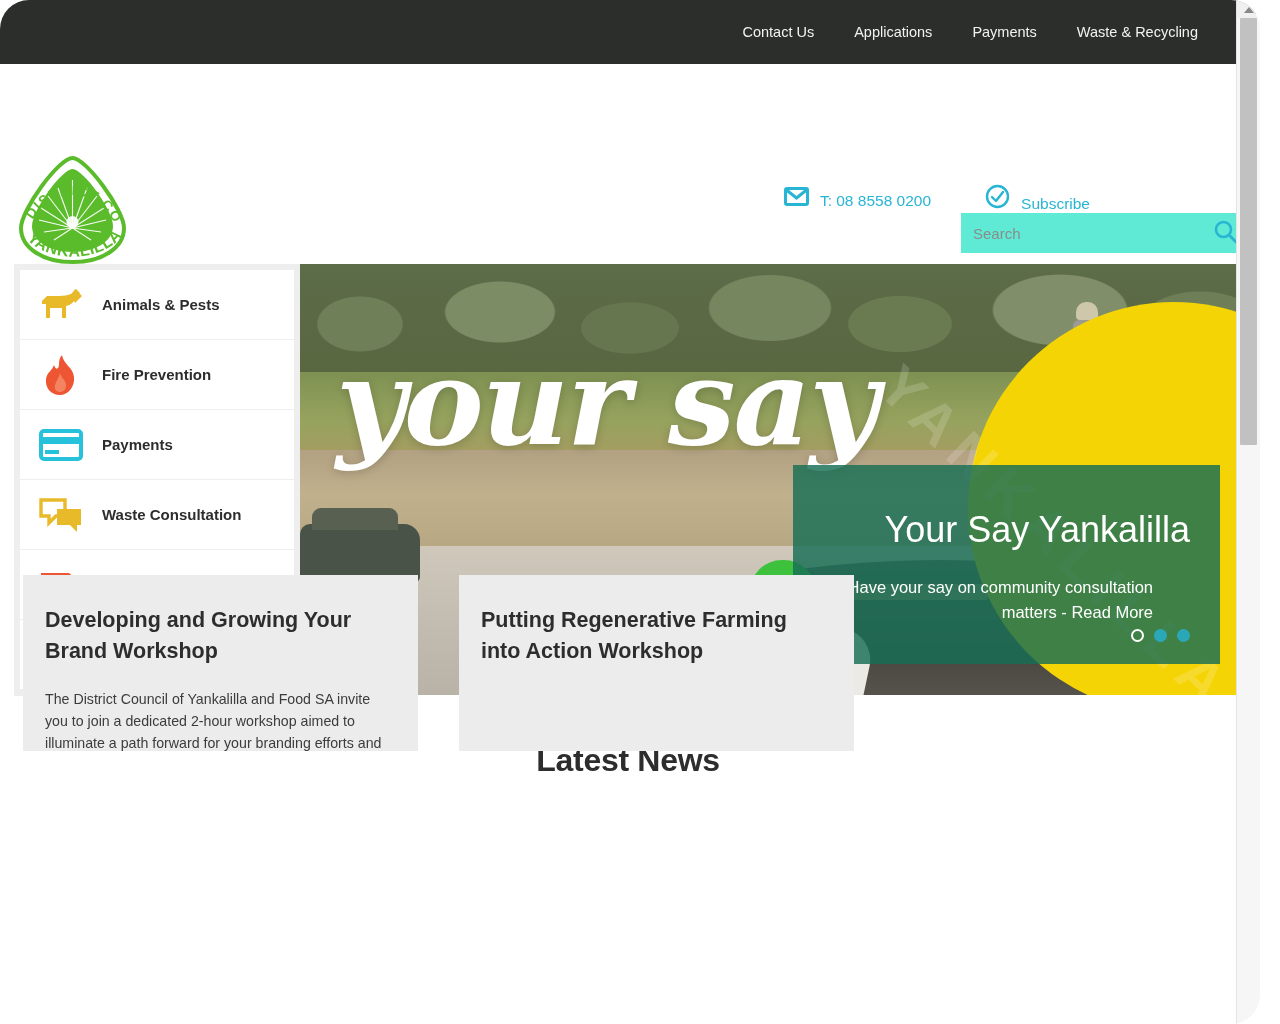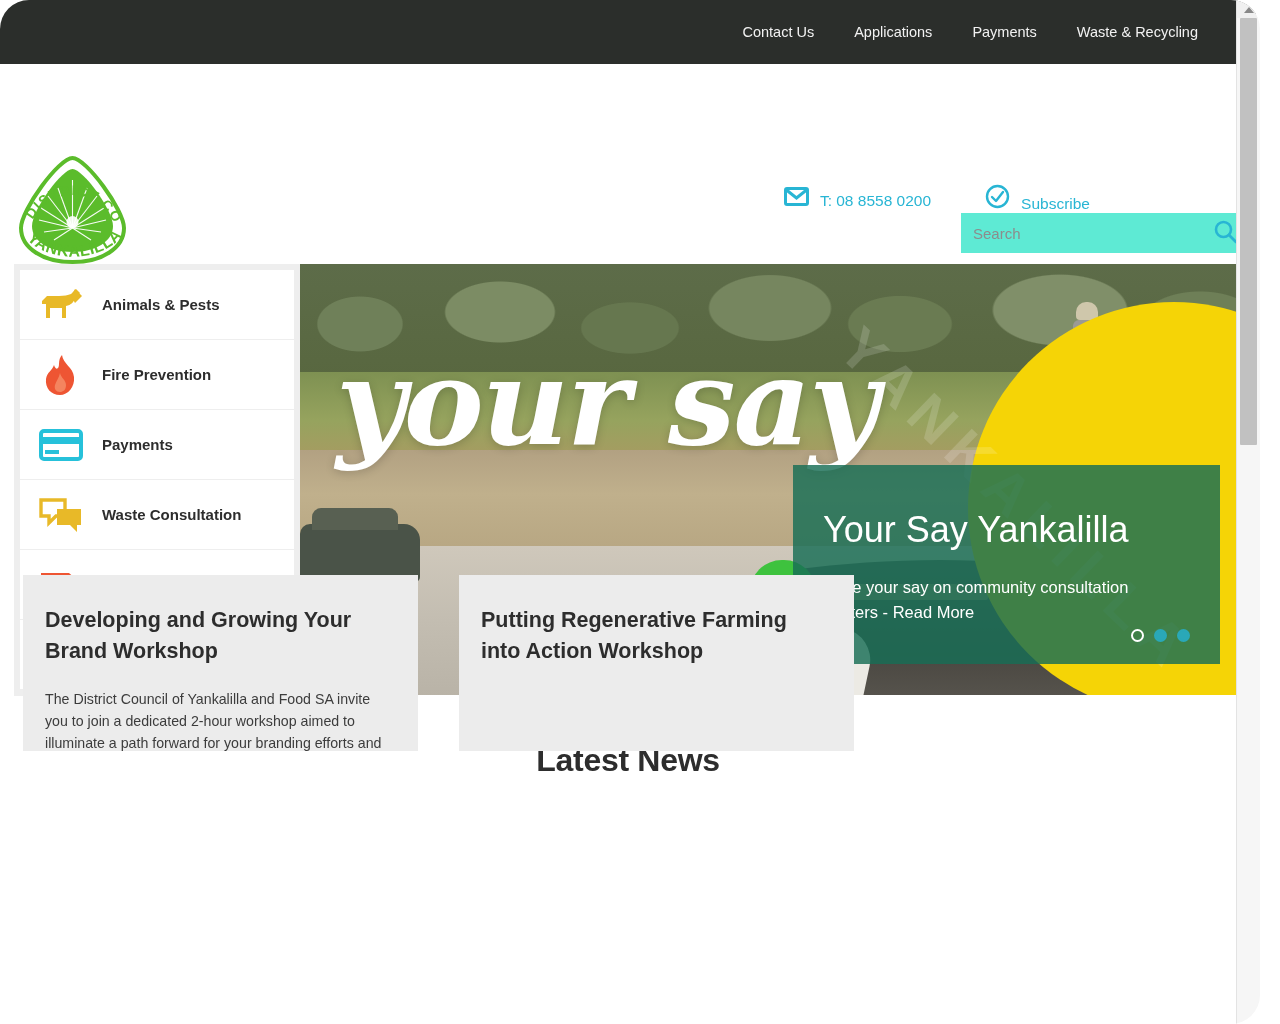--- a/index.html
+++ b/index.html
@@ -73,21 +73,21 @@
     position: absolute; left: 0; top: 218px; width: 1256px; height: 46px;
     display: flex; align-items: center; justify-content: flex-end;
     padding-right: 24px; gap: 0;
   }
   .mainnav a {
     color: #2d2d2d; font-size: 18px; text-decoration: none;
     padding: 0 23px; white-space: nowrap;
   }
 
   
-  .band { position: relative; width: 1256px; height: 432px; background: #fff; }
+  .band { position: relative; width: 1256px; height: 432px; background: #fff; text-align: right; }
 
   
   .quicklinks {
     position: absolute; left: 14px; top: 0; width: 286px; height: 432px;
     background: #eeeeee; padding: 6px;
   }
   .ql-item {
     position: relative; width: 100%; height: 69px; background: #fff;
     display: flex; align-items: center; margin-bottom: 0;
     border-bottom: 0;

